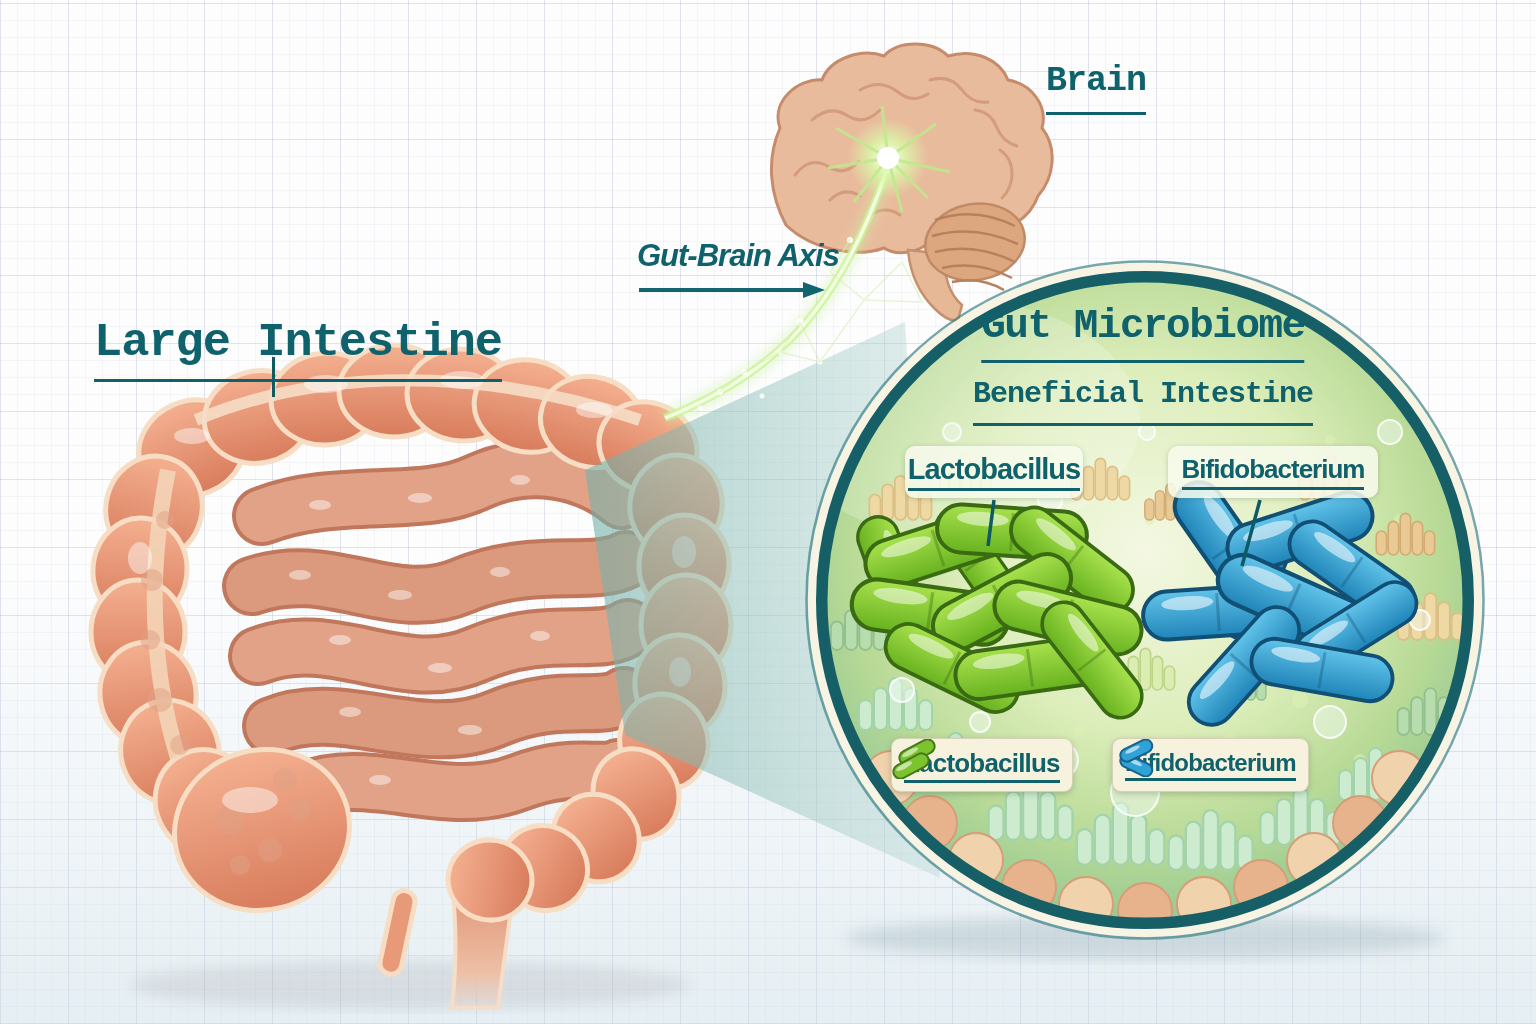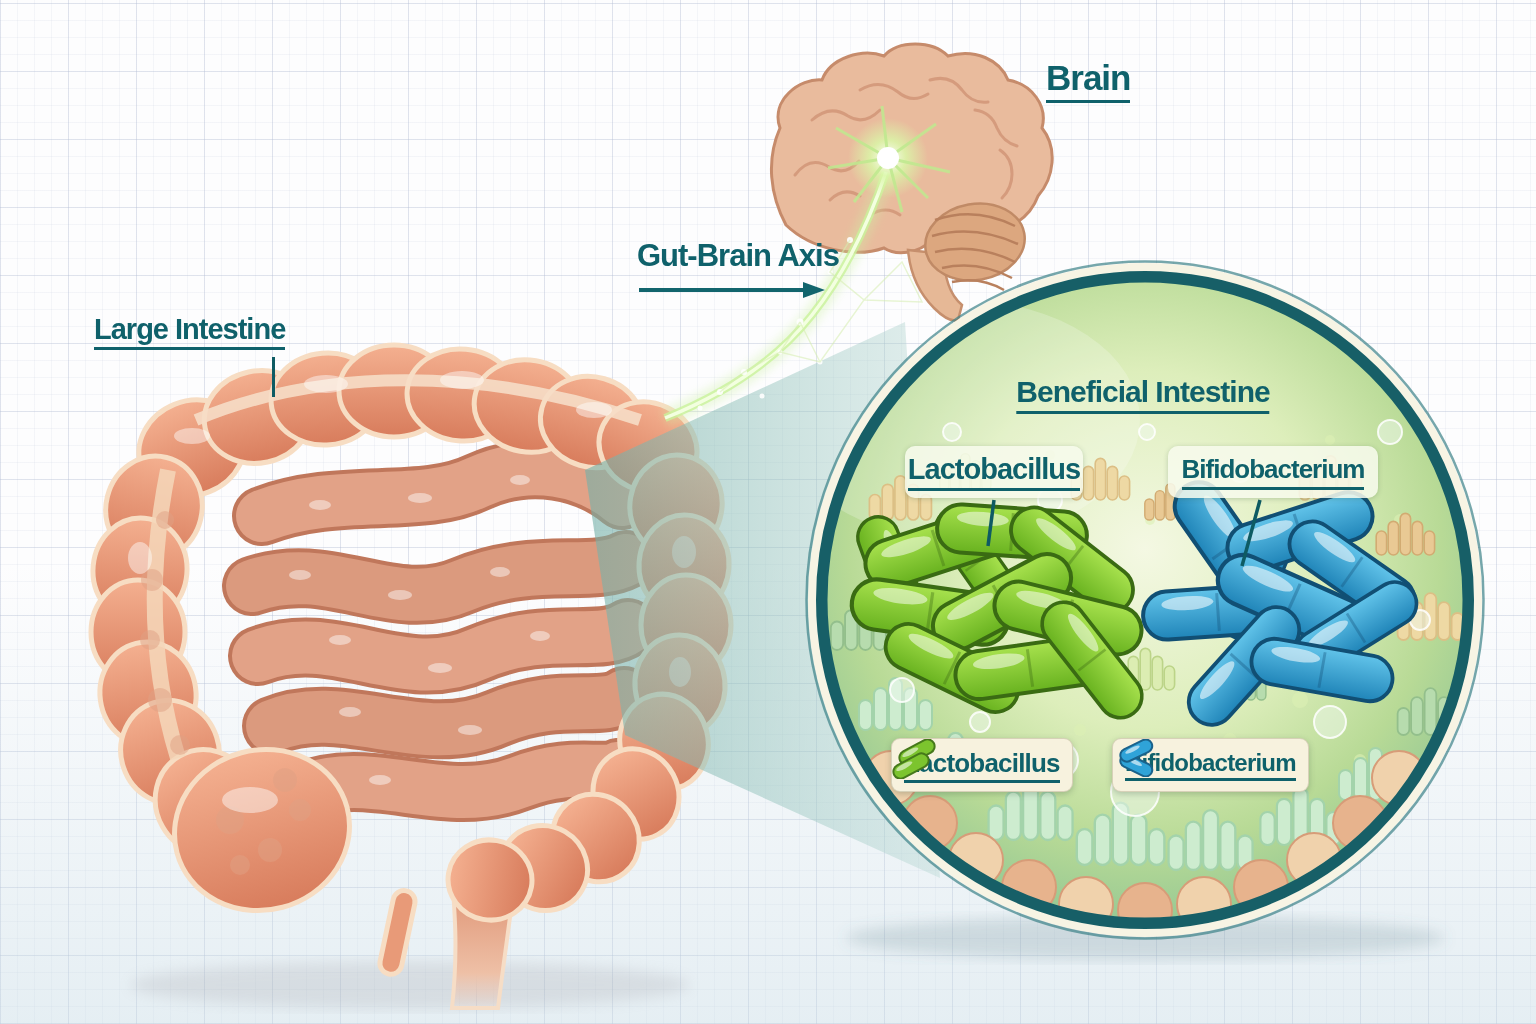--- a/index.html
+++ b/index.html
@@ -9,21 +9,21 @@
     background-color:#fdfdfe;
     background-image:
       linear-gradient(rgba(203,223,232,0) 55%, rgba(196,218,228,.42) 100%),
       repeating-linear-gradient(0deg, rgba(174,184,210,.30) 0 1px, transparent 1px 68px),
       repeating-linear-gradient(90deg, rgba(174,184,210,.30) 0 1px, transparent 1px 68px),
       repeating-linear-gradient(0deg, rgba(186,195,215,.14) 0 1px, transparent 1px 17px),
       repeating-linear-gradient(90deg, rgba(186,195,215,.14) 0 1px, transparent 1px 17px);
   }
   svg{position:absolute;left:0;top:0;}
   .lbl{position:absolute;font-weight:700;color:#0f616b;letter-spacing:-1px;line-height:1.05;white-space:nowrap;}
-  .lbl .txt{display:inline-block;border-bottom:3px solid #0f616b;padding-bottom:3px;}
+  .lbl .txt{display:inline-block;border-bottom:3px solid #0f616b;padding-bottom:12px;font-family:Liberation Mono, monospace;}
   .center{transform:translateX(-50%);}
   .callout{
     position:absolute;display:flex;align-items:center;justify-content:center;
     background:rgba(247,250,236,.86);border-radius:10px;
     box-shadow:0 1px 5px rgba(50,90,60,.25);
   }
   .callout .txt{display:inline-block;font-weight:700;color:#0f616b;letter-spacing:-1px;
     border-bottom:3px solid #0f616b;padding-bottom:2px;white-space:nowrap;}
   .legend-box{
     position:absolute;display:flex;align-items:center;gap:10px;padding:0 12px;
@@ -442,33 +442,36 @@
   <g stroke="#0e5b63" stroke-width="3.5">
     <line x1="994" y1="500" x2="988" y2="546"></line>
     <line x1="1260" y1="500" x2="1242" y2="566"></line>
   </g>
 </svg>
 
 <div class="lbl" style="left:1046px;top:60px;font-size:35px;">
   <span class="txt">Brain</span>
 </div>
 
-<div class="lbl" style="left:637px;top:240px;font-size:31px;">
+<div class="lbl" style="left:637px;top:240px;font-size:31px;font-style:italic;">
   <span>Gut-Brain Axis</span>
 </div>
 <svg style="left:637px;top:280px;" width="190" height="22">
   <line x1="2" y1="10" x2="168" y2="10" stroke="#12656d" stroke-width="4"></line>
   <polygon points="166,2 188,10 166,18" fill="#12656d"></polygon>
 </svg>
 
-<div class="lbl" style="left:94px;top:314px;font-size:29px;">
+<div class="lbl" style="left:94px;top:314px;font-size:47px;">
   <span class="txt">Large Intestine</span>
 </div>
 <div class="leader" style="left:272px;top:357px;width:3px;height:40px;"></div>
 
+<div class="lbl center" style="left:1143px;top:302px;font-size:41px;letter-spacing:-1.5px;">
+  <span class="txt">Gut Microbiome</span>
+</div>
 <div class="lbl center" style="left:1143px;top:376px;font-size:30px;">
   <span class="txt">Beneficial Intestine</span>
 </div>
 
 <div class="callout" style="left:905px;top:446px;width:178px;height:52px;font-size:29px;">
   <span class="txt">Lactobacillus</span>
 </div>
 <div class="callout" style="left:1168px;top:446px;width:210px;height:52px;font-size:26px;">
   <span class="txt">Bifidobacterium</span>
 </div>

